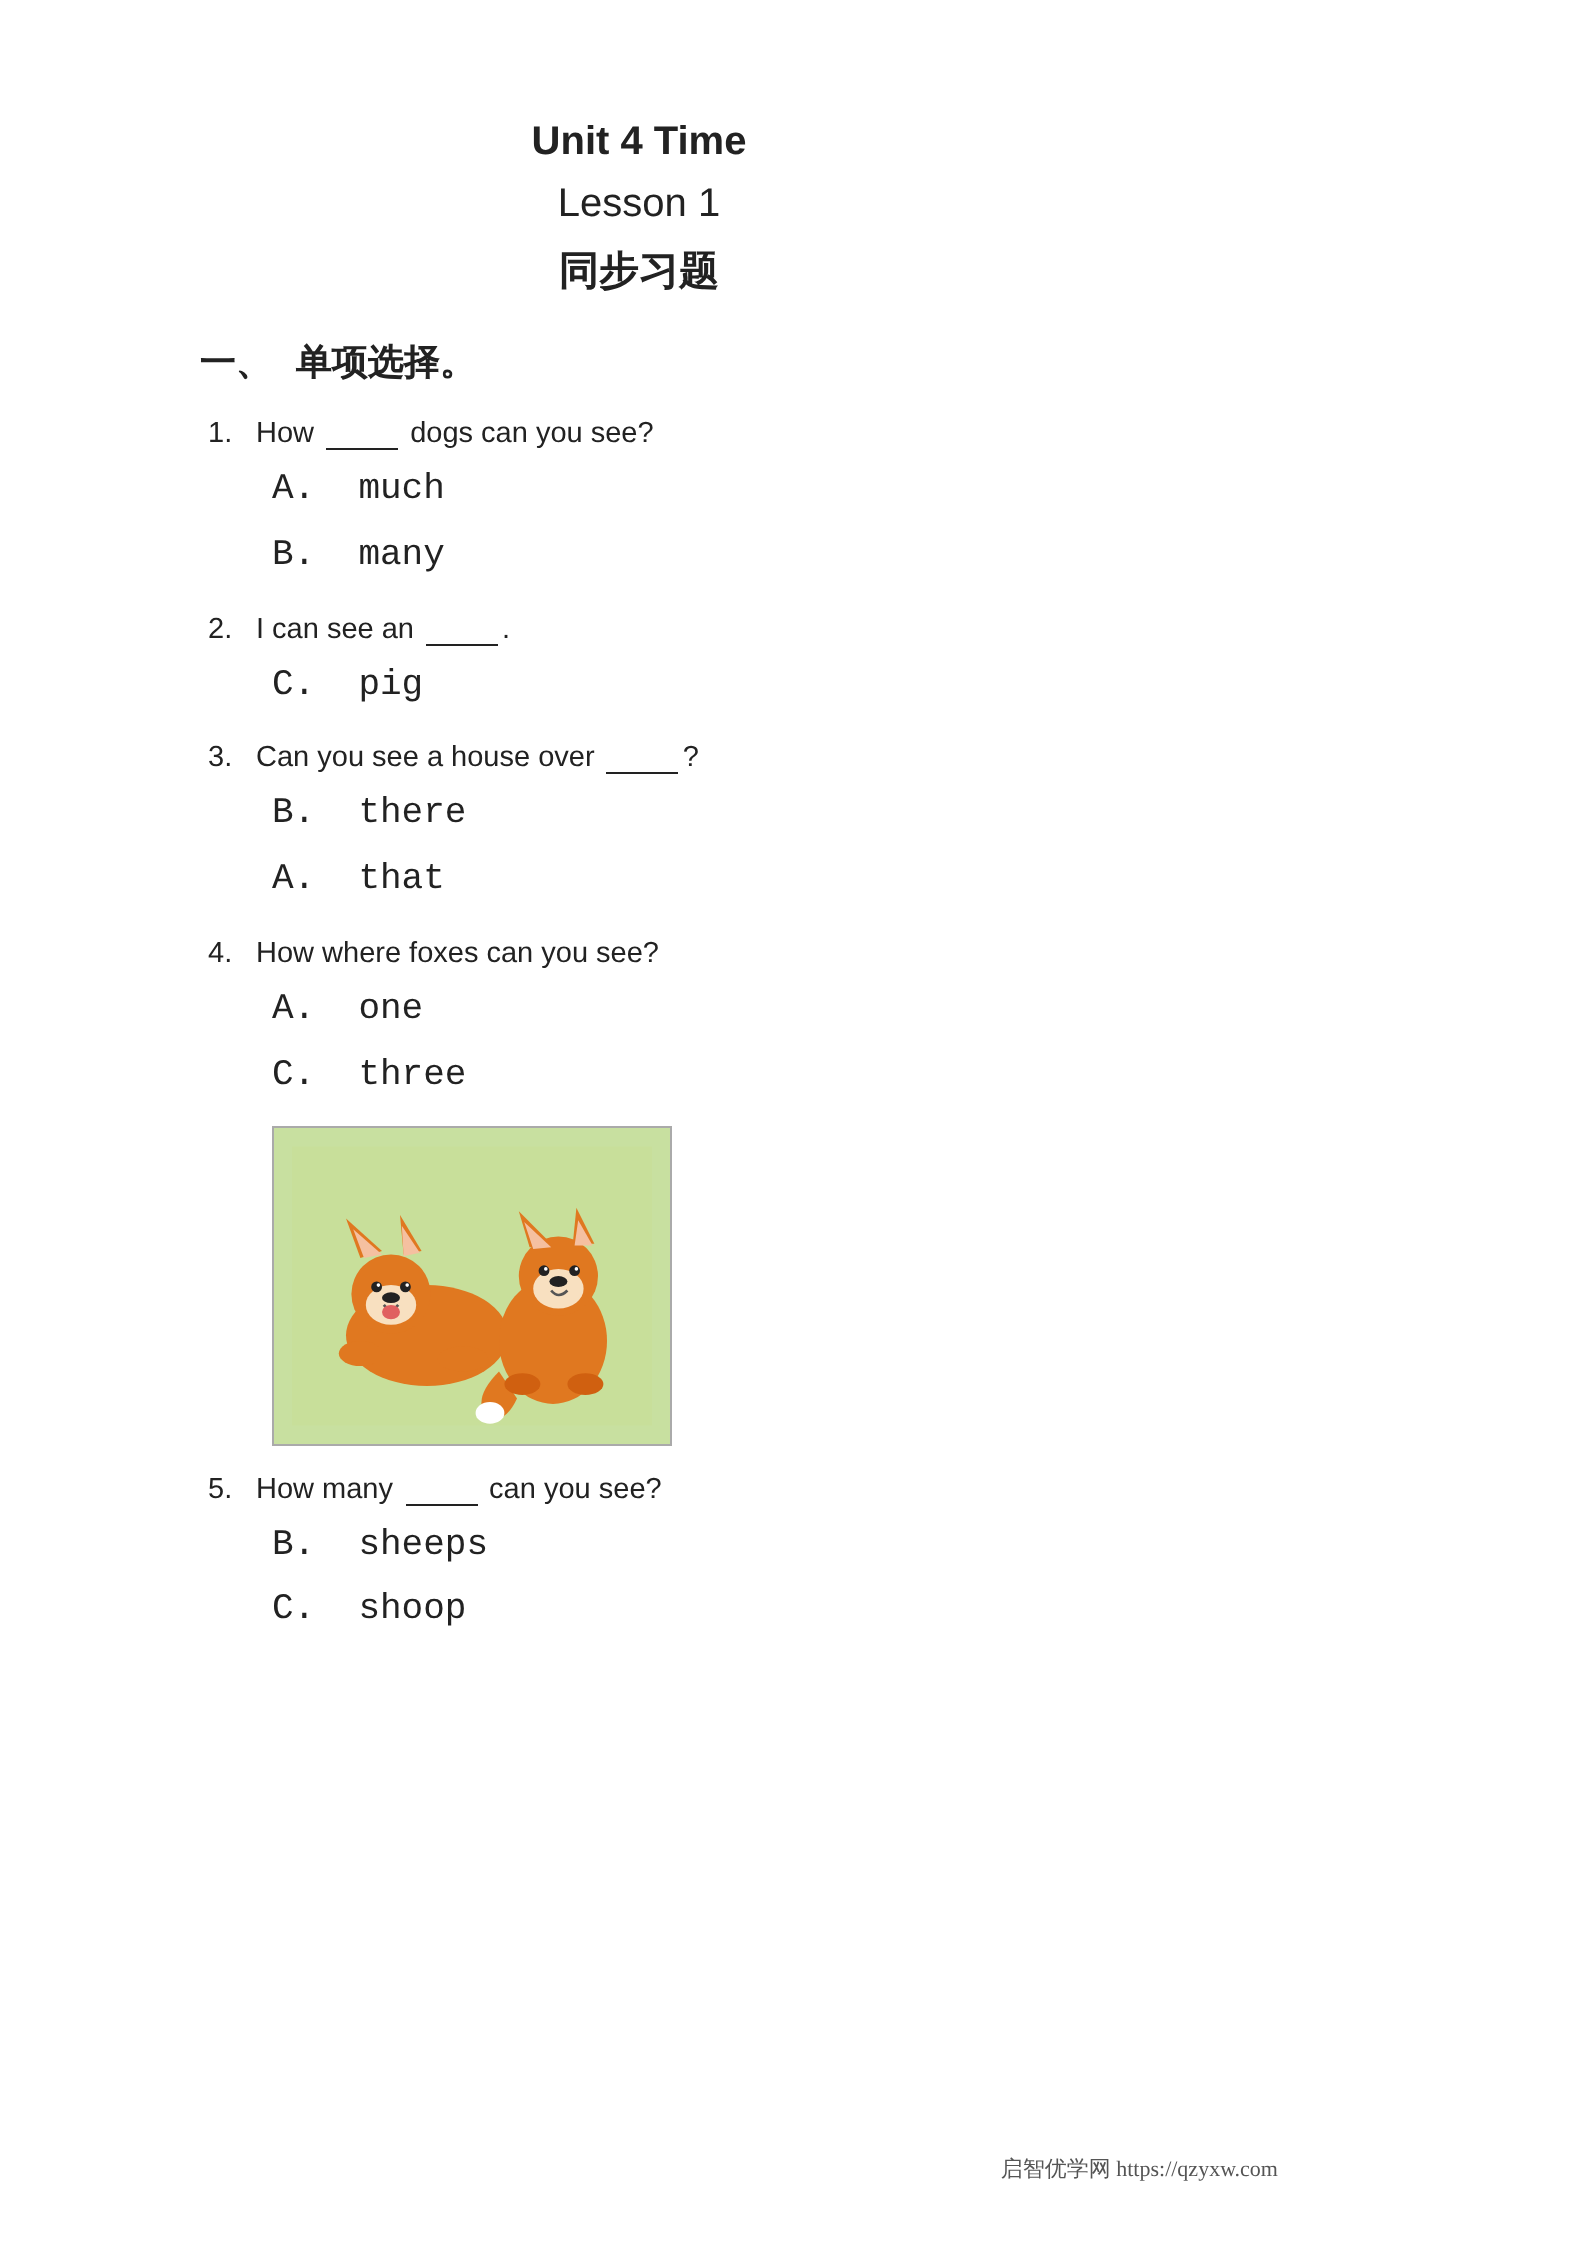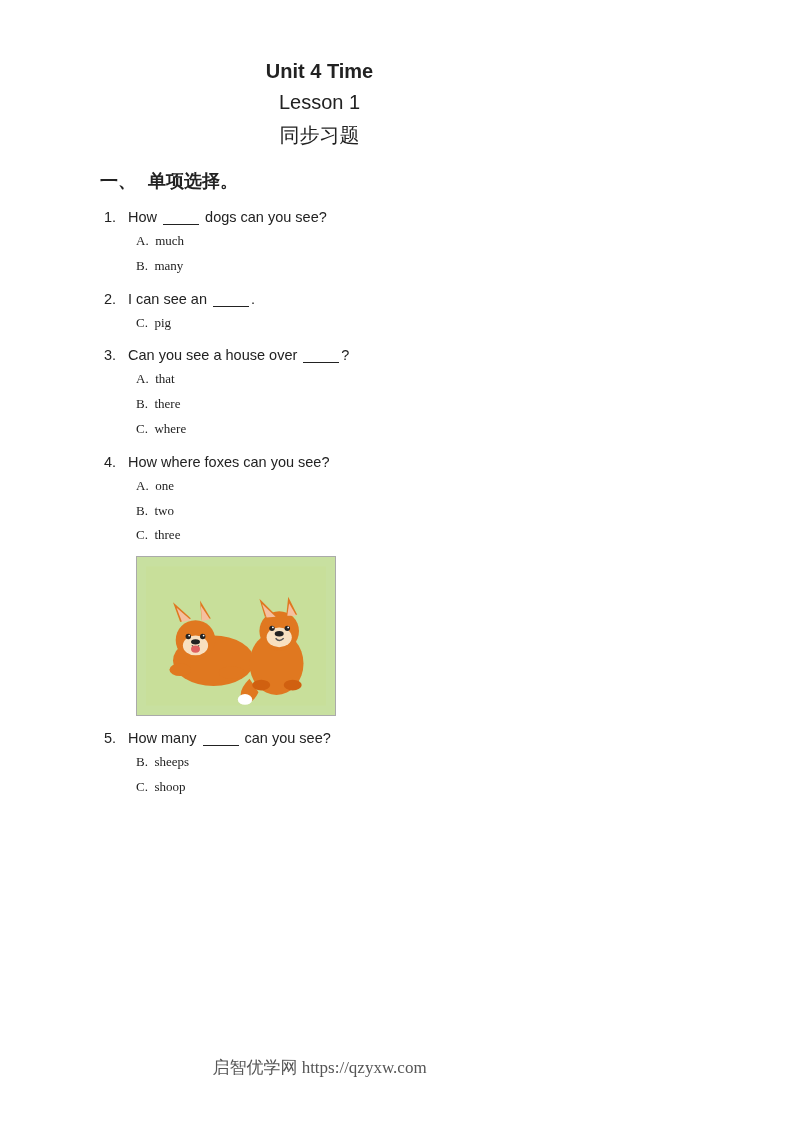--- a/index.html
+++ b/index.html
@@ -39,21 +39,21 @@
 
     .title-lesson {
       font-family: Arial, sans-serif;
       font-size: 20px;
       font-weight: normal;
       margin-bottom: 8px;
     }
 
     .title-chinese {
       font-size: 20px;
-      font-weight: normal;
+      font-weight: bold;
       margin-bottom: 20px;
     }
 
     .section-header {
       font-size: 18px;
       font-weight: bold;
       margin-bottom: 16px;
       display: flex;
       align-items: center;
       gap: 12px;
@@ -76,22 +76,22 @@
       align-items: baseline;
       gap: 6px;
     }
 
     .question-num {
       min-width: 18px;
       font-size: 14.5px;
     }
 
     .option {
-      font-family: Liberation Serif, serif;
-      font-size: 13px;
+      font-family: Liberation Mono, monospace;
+      font-size: 18px;
       padding-left: 36px;
       margin-bottom: 4px;
       line-height: 1.6;
     }
 
     .blank {
       display: inline-block;
       border-bottom: 1px solid #222;
       min-width: 36px;
       height: 14px;
@@ -111,25 +111,25 @@
       overflow: hidden;
     }
 
     .fox-svg {
       width: 180px;
       height: 140px;
     }
 
     .footer {
       position: absolute;
-      bottom: 43px;
+      bottom: 30px;
       left: 0;
       right: 0;
-      text-align: center;
-      font-size: 17px;
+      text-align: right;
+      font-size: 11px;
       color: #555;
     }
   </style>
 </head>
 <body>
 
 <div class="page">
 
   <div class="title-section">
     <div class="title-unit">Unit 4 Time</div>
@@ -157,32 +157,30 @@
       <span>I can see an <span class="blank"></span>.</span>
     </div>
     <div class="option">C.&nbsp;&nbsp;pig</div>
   </div>
 
   <div class="question-block">
     <div class="question-text">
       <span class="question-num">3.</span>
       <span>Can you see a house over <span class="blank"></span>?</span>
     </div>
+    <div class="option">B.&nbsp;&nbsp;there</div>
     <div class="option">A.&nbsp;&nbsp;that</div>
-    <div class="option">B.&nbsp;&nbsp;there</div>
-    <div class="option">C.&nbsp;&nbsp;where</div>
   </div>
 
   <div class="question-block">
     <div class="question-text">
       <span class="question-num">4.</span>
       <span>How where foxes can you see?</span>
     </div>
     <div class="option">A.&nbsp;&nbsp;one</div>
-    <div class="option">B.&nbsp;&nbsp;two</div>
     <div class="option">C.&nbsp;&nbsp;three</div>
 
     <div class="fox-image-container">
       <svg class="fox-svg" viewBox="0 0 200 155" xmlns="http://www.w3.org/2000/svg">
 
         <rect width="200" height="155" fill="#c8df9a"></rect>
 
         <ellipse cx="75" cy="105" rx="45" ry="28" fill="#e07820"></ellipse>
 
         <circle cx="55" cy="82" r="22" fill="#e07820"></circle>

